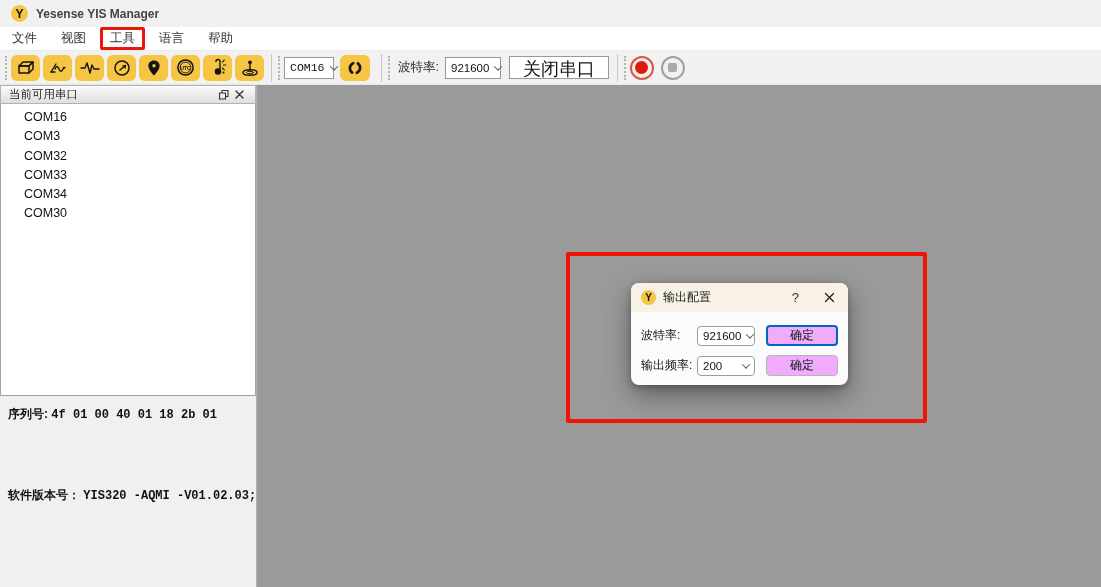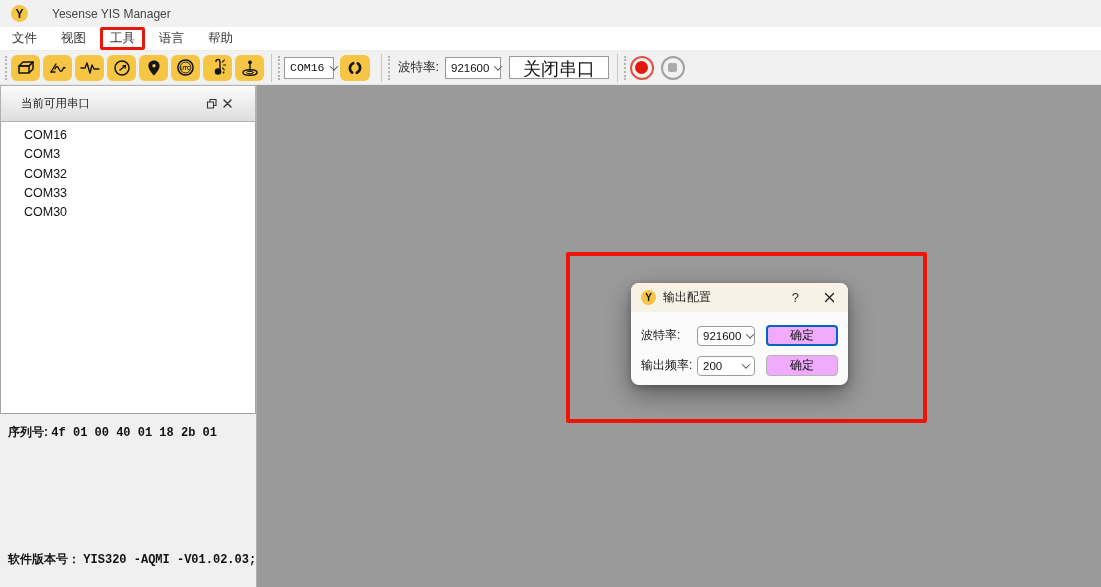--- a/index.html
+++ b/index.html
@@ -4,21 +4,21 @@
 <style>
   * { box-sizing: border-box; margin: 0; padding: 0; }
   html,body { width:1101px; height:587px; overflow:hidden;
     font-family:"Liberation Sans","DejaVu Sans",sans-serif; }
   .window { width:1101px; height:587px; display:flex; flex-direction:column; background:#f1f1f1; }
 
   
   .titlebar { height:27px; background:#f1f1f1; display:flex; align-items:center; padding-left:11px; flex:0 0 auto; }
   .logo { width:17px; height:17px; border-radius:50%; background:#f5c543; color:#141414;
     display:flex; align-items:center; justify-content:center; font-weight:bold; font-size:12px; }
-  .title-text { margin-left:24px; font-size:12px; color:#444; }
+  .title-text { margin-left:8px; font-size:12px; color:#444;font-weight:bold; }
 
   
   .menubar { height:24px; background:#ffffff; display:flex; align-items:flex-end; padding-left:2px;
     border-bottom:1px solid #ececec; flex:0 0 auto; }
   .menu-item { font-size:12.5px; color:#333; padding:3px 10px; margin-right:4px; cursor:default; }
   .menu-item.hl { border:3px solid #e8170c; border-radius:2px; padding:0 7px; }
 
   
   .toolbar { height:34px; background:#f1f1f1; display:flex; align-items:center; padding-left:3px;
     border-bottom:1px solid #e6e6e6; flex:0 0 auto; }
@@ -38,33 +38,33 @@
     padding:0 13px; cursor:pointer; font-family:inherit; }
   .round-btn { width:24px; height:24px; border-radius:50%; background:transparent; display:flex;
     align-items:center; justify-content:center; margin-right:7px; cursor:pointer; }
   .rec { border:2px solid #dd5347; } .rec .dot { width:13px; height:13px; border-radius:50%; background:#e2190b; }
   .stop { border:2px solid #a0a0a0; } .stop .sq { width:9px; height:9px; border-radius:2px; background:#aaa; }
 
   
   .body { flex:1; display:flex; min-height:0; }
   .dock { width:257px; flex:0 0 auto; background:#f0f0f0; border-right:1px solid #b0b0b0;
     display:flex; flex-direction:column; }
-  .dock-header { height:37px; background:linear-gradient(#fcfcfc,#dedede); border:1px solid #b2b2b2;
-    display:flex; align-items:center; font-size:11.5px; color:#222; padding:0 20px; flex:0 0 auto; }
+  .dock-header { height:19px; background:linear-gradient(#fcfcfc,#dedede); border:1px solid #b2b2b2;
+    display:flex; align-items:center; font-size:11.5px; color:#222; padding:0 8px; flex:0 0 auto; }
   .dock-header .dh-title { flex:1; }
   .dh-btn { width:16px; height:15px; display:flex; align-items:center; justify-content:center; cursor:pointer; }
   .listbox { height:292px; background:#fff; border:1px solid #a2a2a2; border-top:none; overflow:hidden;
     padding-top:4px; flex:0 0 auto; }
   .port-item { font-size:12.5px; color:#111; padding-left:23px; height:19.3px; line-height:19.3px; cursor:pointer; }
   .info-header { margin-top:6px; height:21px; background:#dcdcdc; border:1px solid #c2c2c2;
     display:flex; align-items:center; font-size:12px; color:#333; padding:0 6px; flex:0 0 auto; }
   .info-body { flex:1; padding:10px 8px 0 8px; font-size:12px; color:#111;font-weight:bold; }
   .info-row { white-space:nowrap; }
   .info-row .val { font-family:"Liberation Mono","DejaVu Sans Mono",monospace; font-size:12px; }
-  .ver-row { margin-top:110px; }
+  .ver-row { margin-top:64px; }
 
   .main { flex:1; position:relative; background:#9a9a9a; overflow:hidden; }
 
   
   .anno-rect { position:absolute; left:309px; top:167px; width:361px; height:171px;
     border:4px solid #ee1507; border-radius:2px; pointer-events:none; }
 
   
   .dialog { position:absolute; left:374px; top:198px; width:217px; height:102px; border-radius:8px;
     background:#fbfbfb; box-shadow:0 10px 26px rgba(0,0,0,.38), 0 2px 6px rgba(0,0,0,.25); overflow:hidden; }
@@ -209,20 +209,21 @@
           <svg width="9" height="9" viewBox="0 0 9 9" stroke="#333" stroke-width="1.4" stroke-linecap="round">
             <path d="M1 1 L8 8 M8 1 L1 8"></path>
           </svg>
         </div>
       </div>
       <div class="listbox">
         <div class="port-item">COM16</div>
         <div class="port-item">COM3</div>
         <div class="port-item">COM32</div>
         <div class="port-item">COM33</div>
+        <div class="port-item">COM34</div>
         <div class="port-item">COM30</div>
       </div>
       <div class="info-body">
         <div class="info-row">
           <span>序列号:</span>
           <span class="val">4f 01 00 40 01 18 2b 01</span>
         </div>
         <div class="info-row ver-row">
           <span>软件版本号：</span>
           <span class="val">YIS320 -AQMI -V01.02.03;</span>

